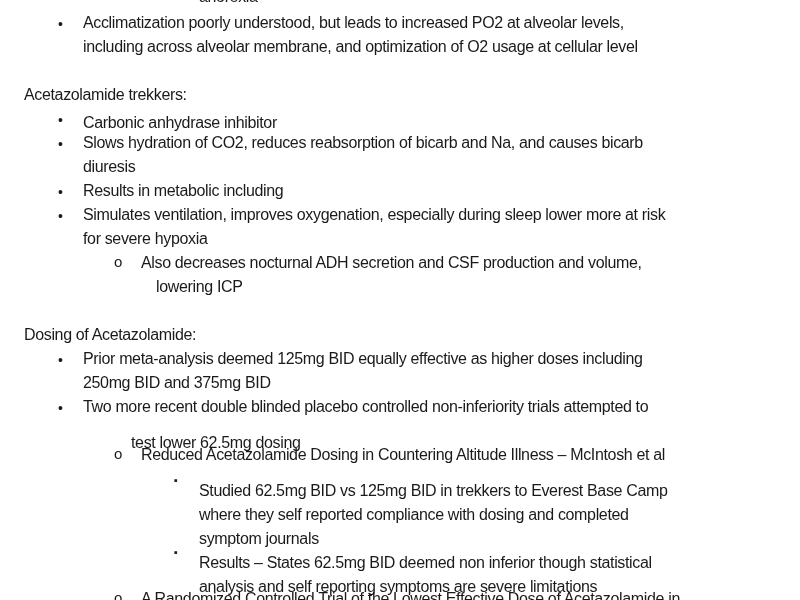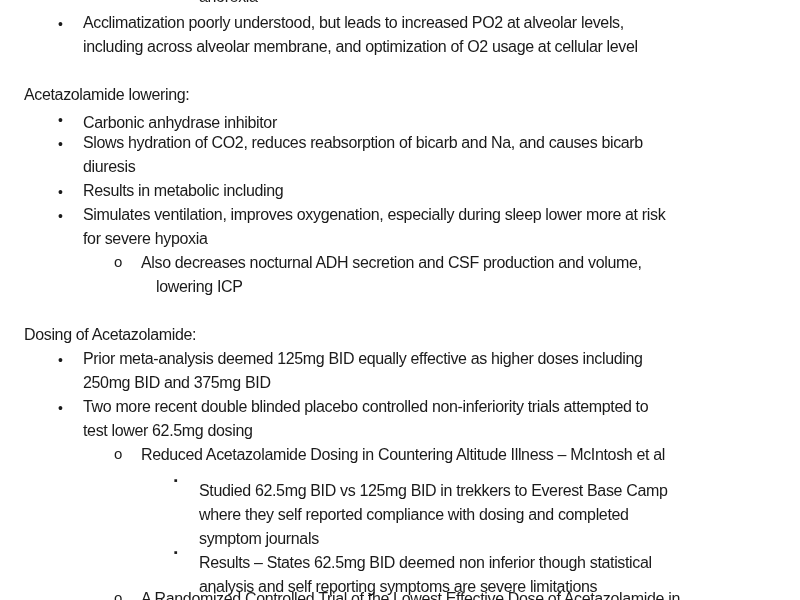--- a/index.html
+++ b/index.html
@@ -26,21 +26,21 @@
 <body>
 
 <div class="page">
 
   <div class="line t0" style="top:0px;">anorexia</div>
 
   <div class="line marker l1m" style="top:28px;">•</div>
   <div class="line t1" style="top:26px;">Acclimatization poorly understood, but leads to increased PO2 at alveolar levels,</div>
   <div class="line t1" style="top:50px;">including across alveolar membrane, and optimization of O2 usage at cellular level</div>
 
-  <div class="line heading" style="top:98px;">Acetazolamide lowering:</div>
+  <div class="line heading" style="top:98px;">Acetazolamide trekkers:</div>
 
   <div class="line marker l1m" style="top:124px;">•</div>
   <div class="line t1" style="top:126px;">Carbonic anhydrase inhibitor</div>
 
   <div class="line marker l1m" style="top:148px;">•</div>
   <div class="line t1" style="top:146px;">Slows hydration of CO2, reduces reabsorption of bicarb and Na, and causes bicarb</div>
   <div class="line t1" style="top:170px;">diuresis</div>
 
   <div class="line marker l1m" style="top:196px;">•</div>
   <div class="line t1" style="top:194px;">Results in metabolic including</div>
@@ -54,21 +54,21 @@
   <div class="line t2" style="top:290px;margin-left:15px;">lowering ICP</div>
 
   <div class="line heading" style="top:338px;">Dosing of Acetazolamide:</div>
 
   <div class="line marker l1m" style="top:364px;">•</div>
   <div class="line t1" style="top:362px;">Prior meta-analysis deemed 125mg BID equally effective as higher doses including</div>
   <div class="line t1" style="top:386px;">250mg BID and 375mg BID</div>
 
   <div class="line marker l1m" style="top:412px;">•</div>
   <div class="line t1" style="top:410px;">Two more recent double blinded placebo controlled non-inferiority trials attempted to</div>
-  <div class="line t1" style="top:434px;">test lower 62.5mg dosing</div>
+  <div class="line t1" style="top:446px;margin-left:48px;">test lower 62.5mg dosing</div>
 
   <div class="line marker l2m" style="top:457px;">o</div>
   <div class="line t2" style="top:458px;">Reduced Acetazolamide Dosing in Countering Altitude Illness – McIntosh et al</div>
 
   <div class="line marker l3m" style="top:486px;">▪</div>
   <div class="line t3" style="top:482px;">Studied 62.5mg BID vs 125mg BID in trekkers to Everest Base Camp</div>
   <div class="line t3" style="top:506px;">where they self reported compliance with dosing and completed</div>
   <div class="line t3" style="top:530px;">symptom journals</div>
 
   <div class="line marker l3m" style="top:558px;">▪</div>

